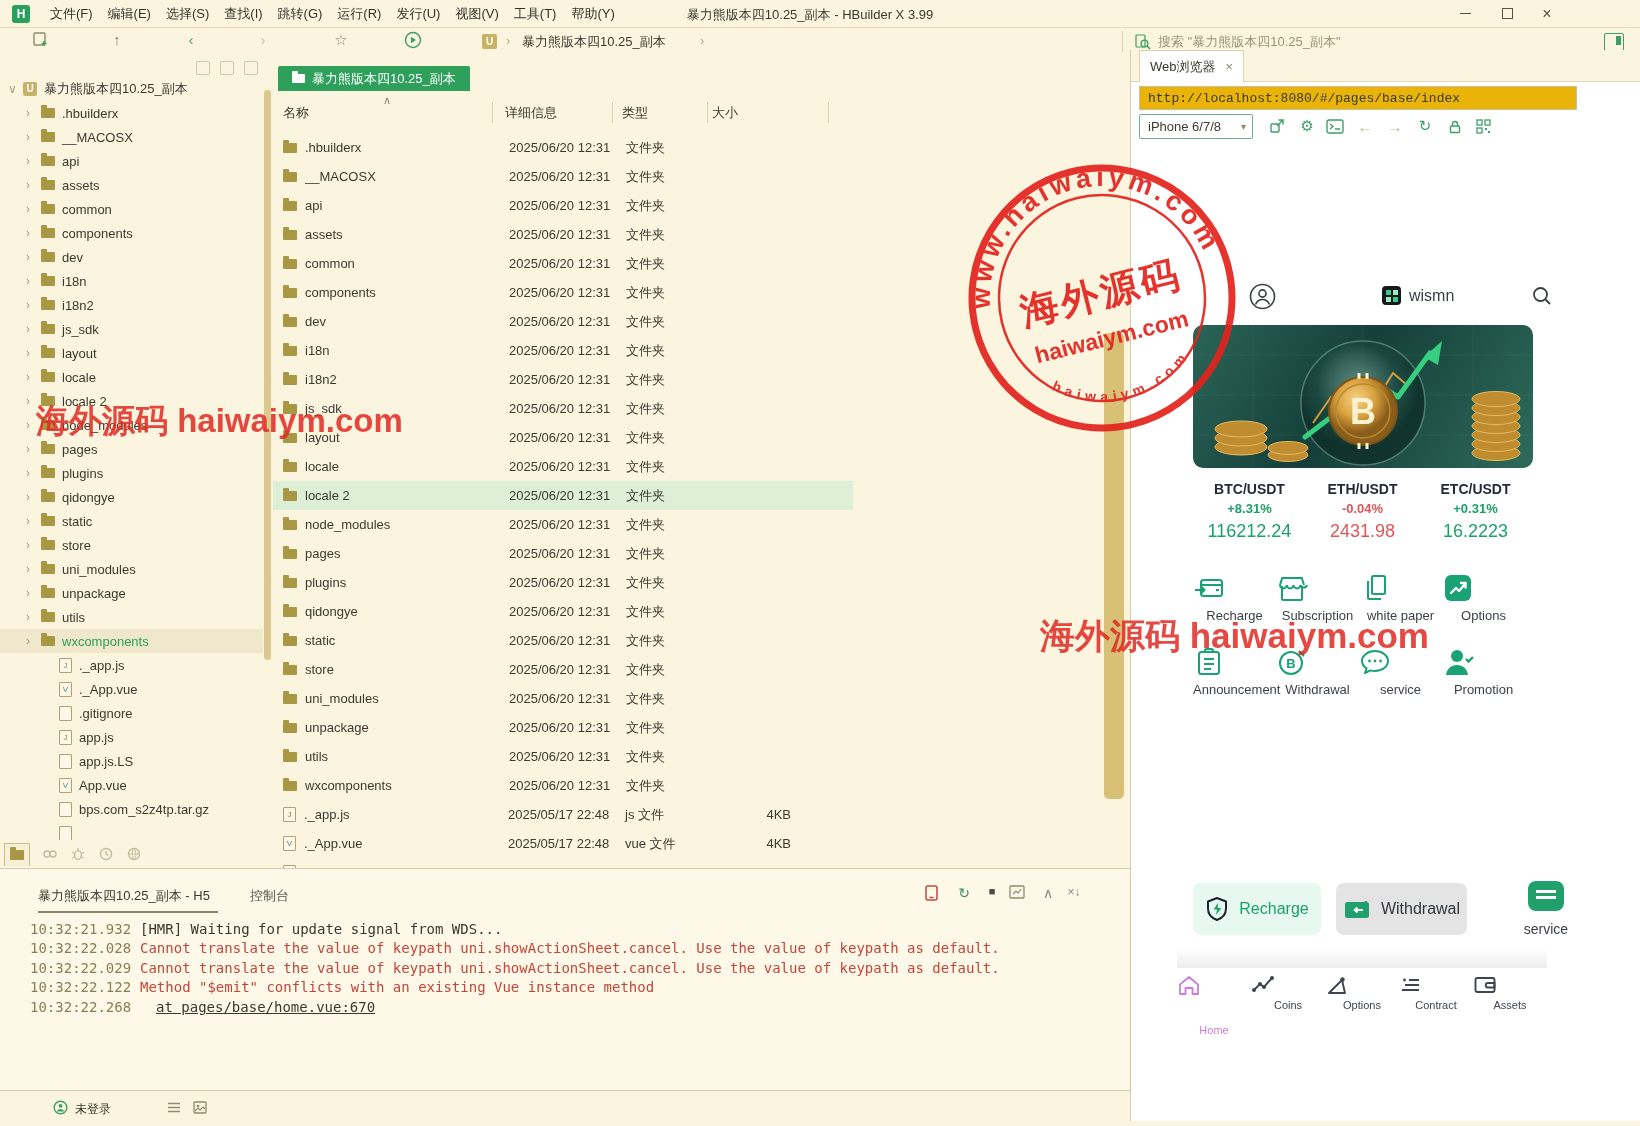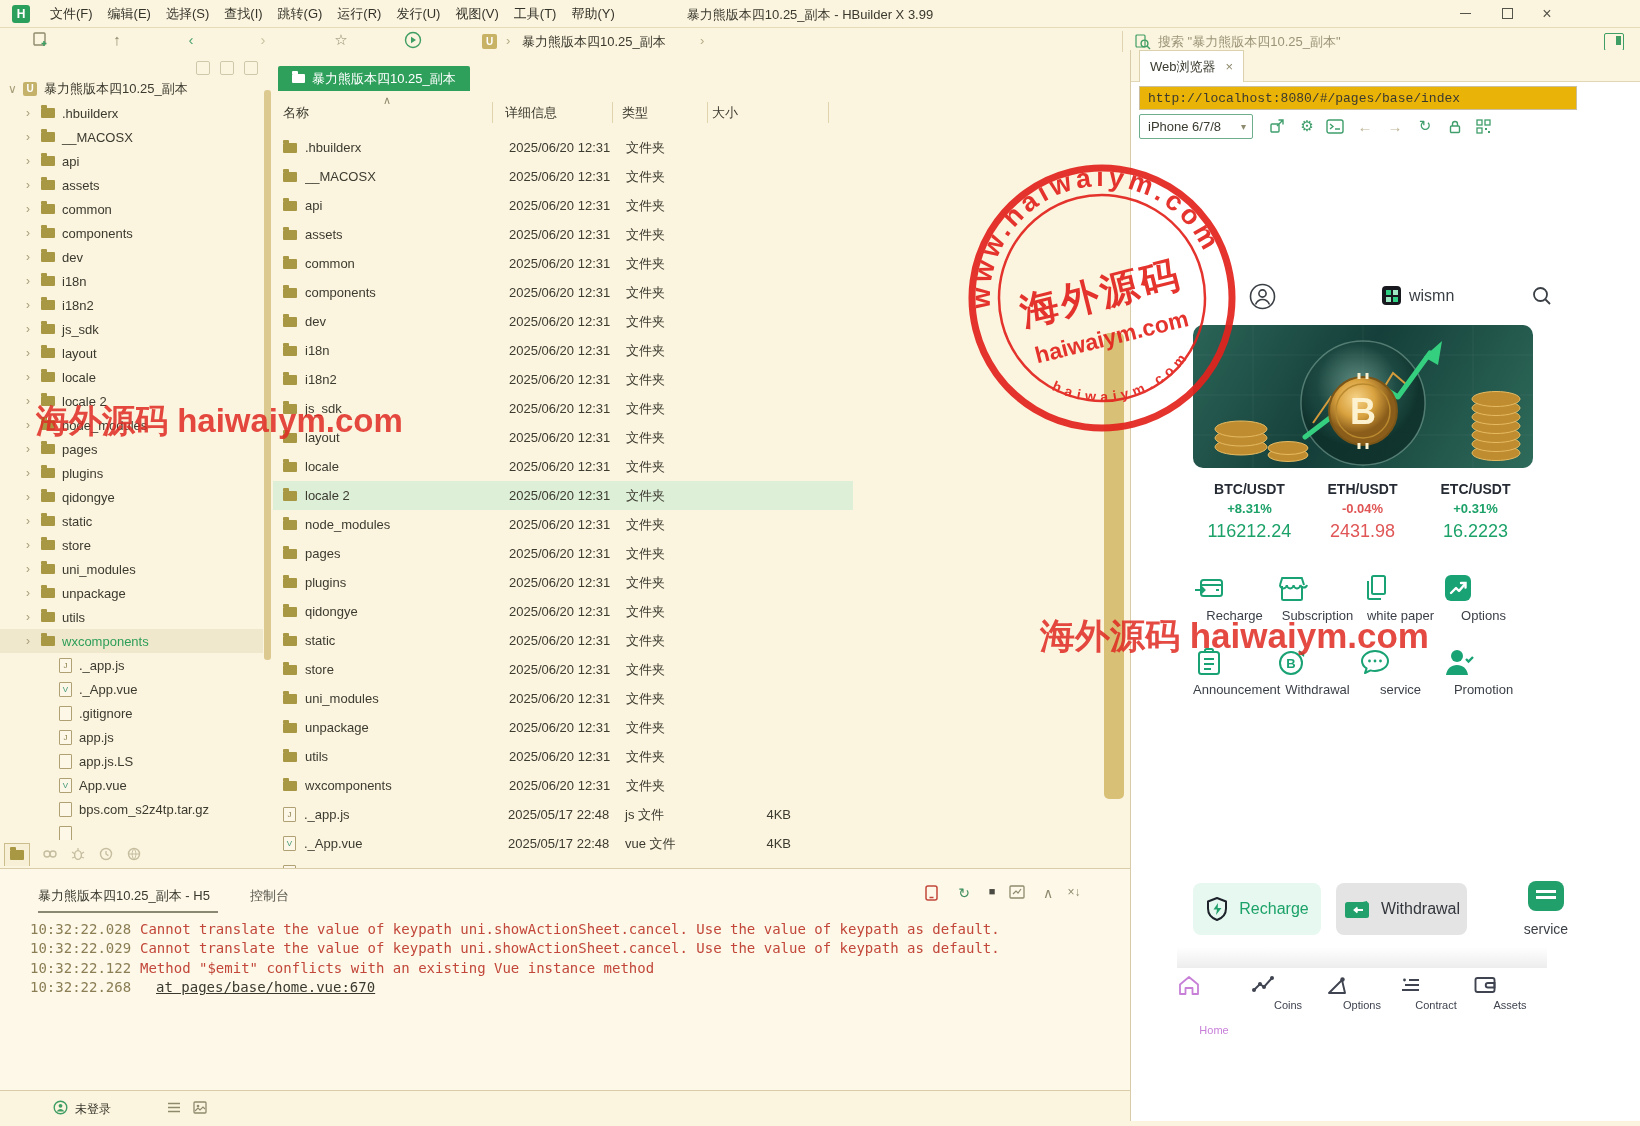--- a/index.html
+++ b/index.html
@@ -677,20 +677,24 @@
     <span class="cicon" style="left:1009px">
       <svg width="16" height="14" viewBox="0 0 16 14">
           <rect x="1" y="1" width="14" height="12" rx="1" fill="none" stroke="#8E8A6D" stroke-width="1.3"></rect>
           <path d="M4 9l3-3 2 2 3-4" stroke="#8E8A6D" stroke-width="1.2" fill="none"></path>
         </svg>
     </span>
     <span class="cicon" style="left:1037px">∧</span>
     <span class="cicon" style="left:1063px;font-size:12px">×↓</span>
     <div id="logs">
 
+        <div class="logline info">
+          <span class="ltime">10:32:21.932</span>
+          <span class="ltext">[HMR] Waiting for update signal from WDS...</span>
+        </div>
 
         <div class="logline error">
           <span class="ltime">10:32:22.028</span>
           <span class="ltext">Cannot translate the value of keypath uni.showActionSheet.cancel. Use the value of keypath as default.</span>
         </div>
 
         <div class="logline error">
           <span class="ltime">10:32:22.029</span>
           <span class="ltext">Cannot translate the value of keypath uni.showActionSheet.cancel. Use the value of keypath as default.</span>
         </div>

